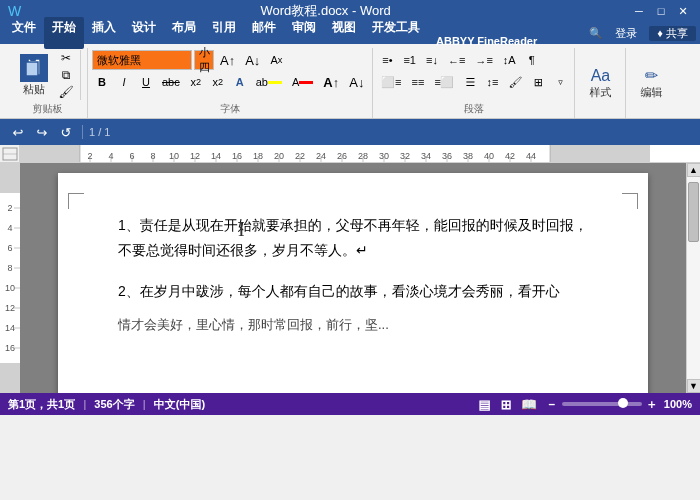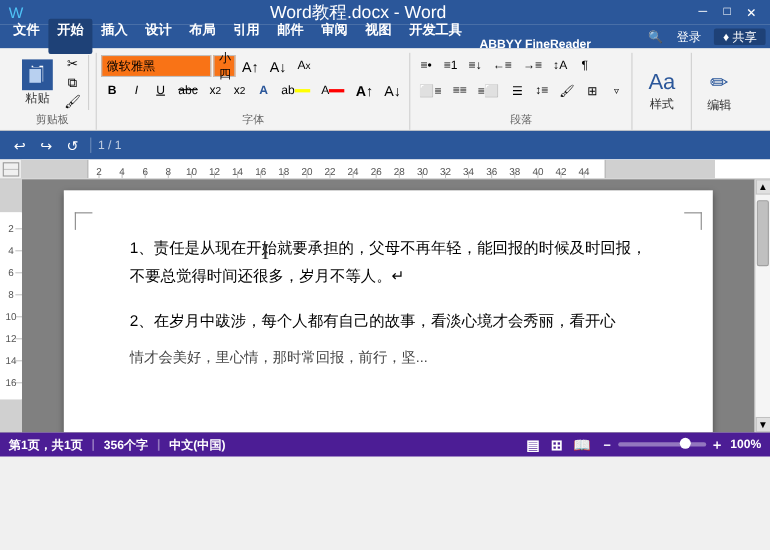--- a/index.html
+++ b/index.html
@@ -9,21 +9,21 @@
     #title-bar {
       background: #2b579a;
       height: 22px;
       display: flex;
       align-items: center;
       justify-content: space-between;
       padding: 0 8px;
       color: white;
     }
     #title-bar .title-text {
-      font-size: 16px;
+      font-size: 13px;
       color: white;
       flex: 1;
       text-align: center;
     }
     #title-bar .win-controls {
       display: flex;
       gap: 4px;
     }
     #title-bar .win-btn {
       width: 18px;
@@ -178,21 +178,21 @@
     
     .big-icon-btn {
       display: flex;
       flex-direction: column;
       align-items: center;
       cursor: pointer;
       padding: 4px 8px;
       border-radius: 2px;
     }
     .big-icon-symbol {
-      font-size: 20px;
+      font-size: 16px;
       color: #2b579a;
     }
     .big-icon-label { font-size: 11px; color: #333; }
 
     
     #quick-access {
       background: #2b579a;
       height: 26px;
       display: flex;
       align-items: center;

